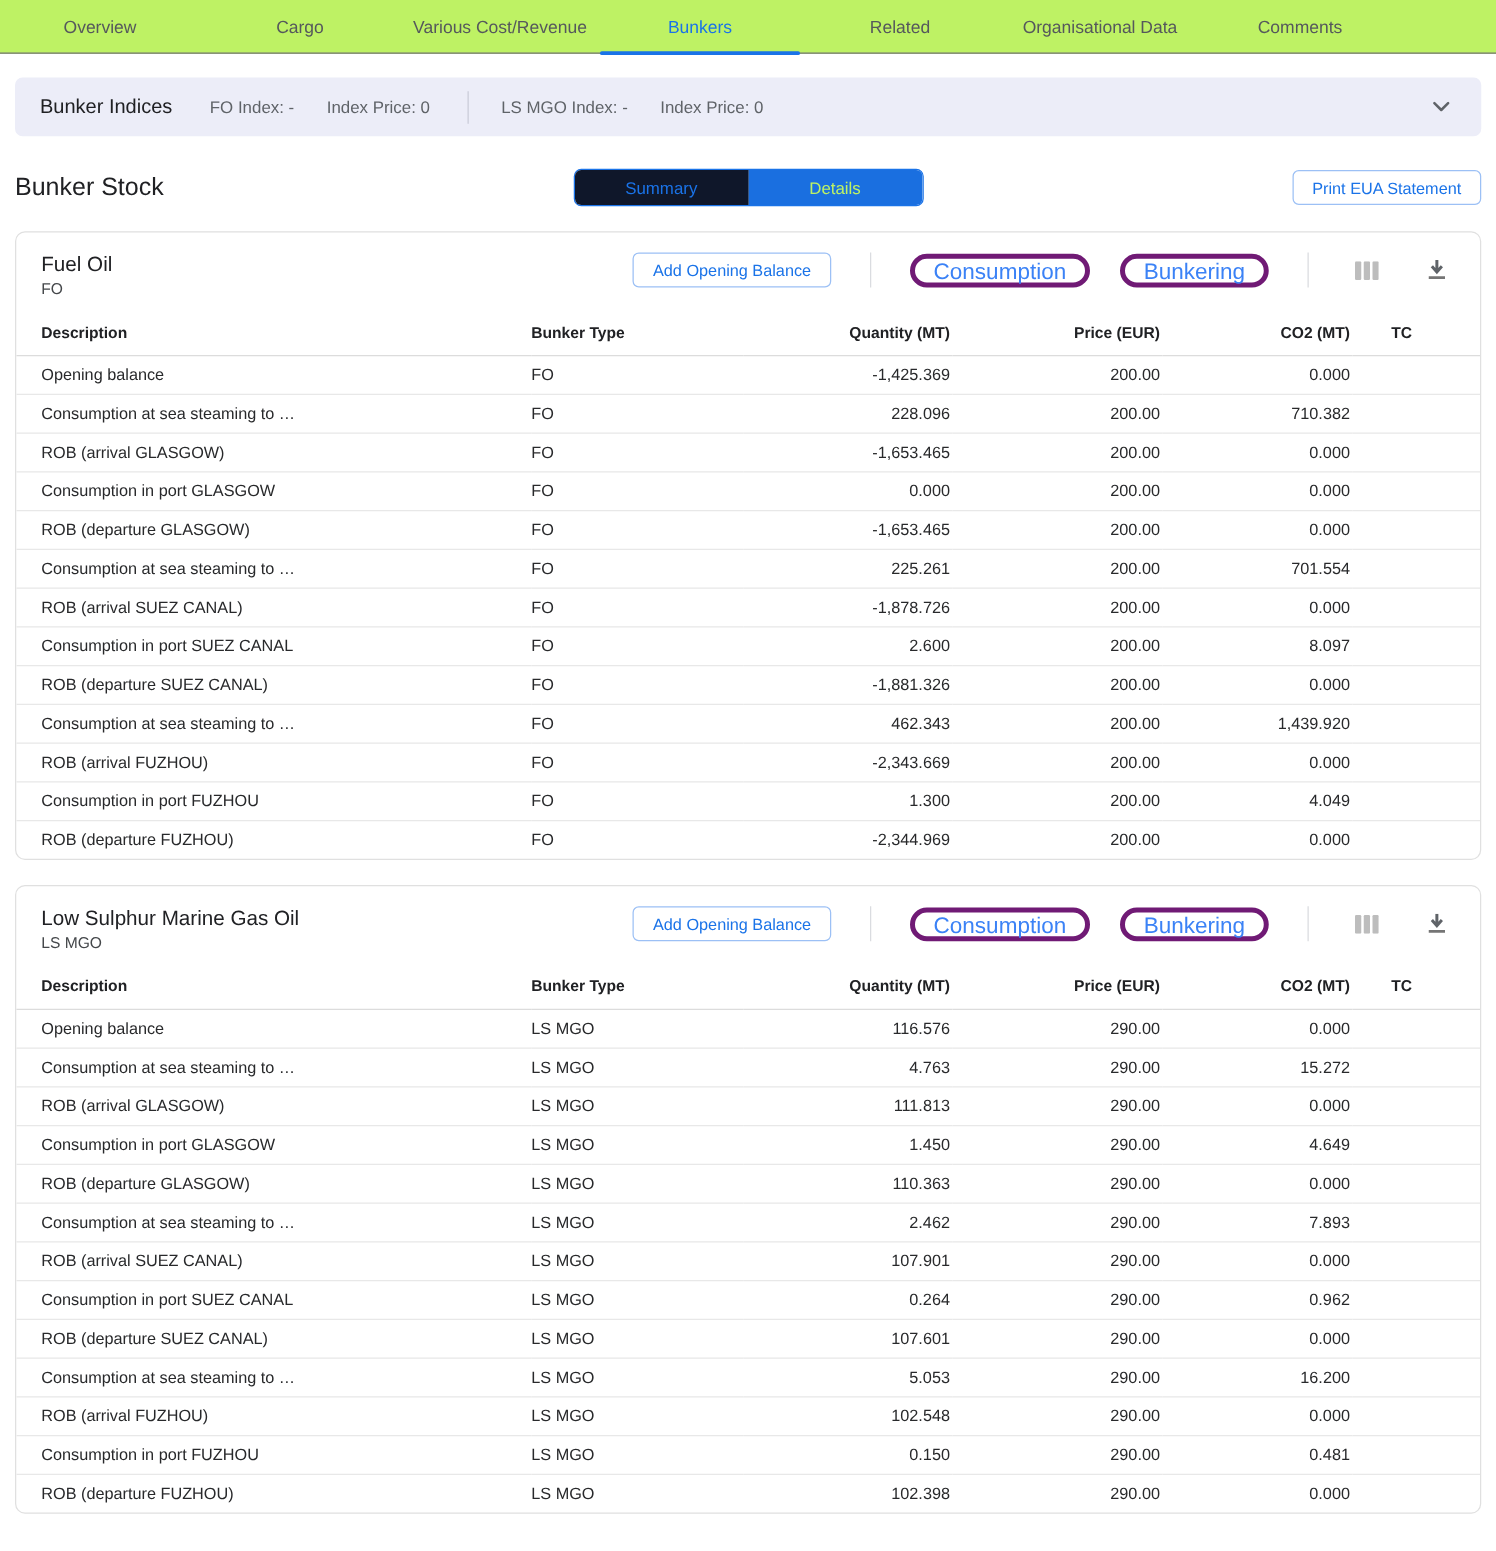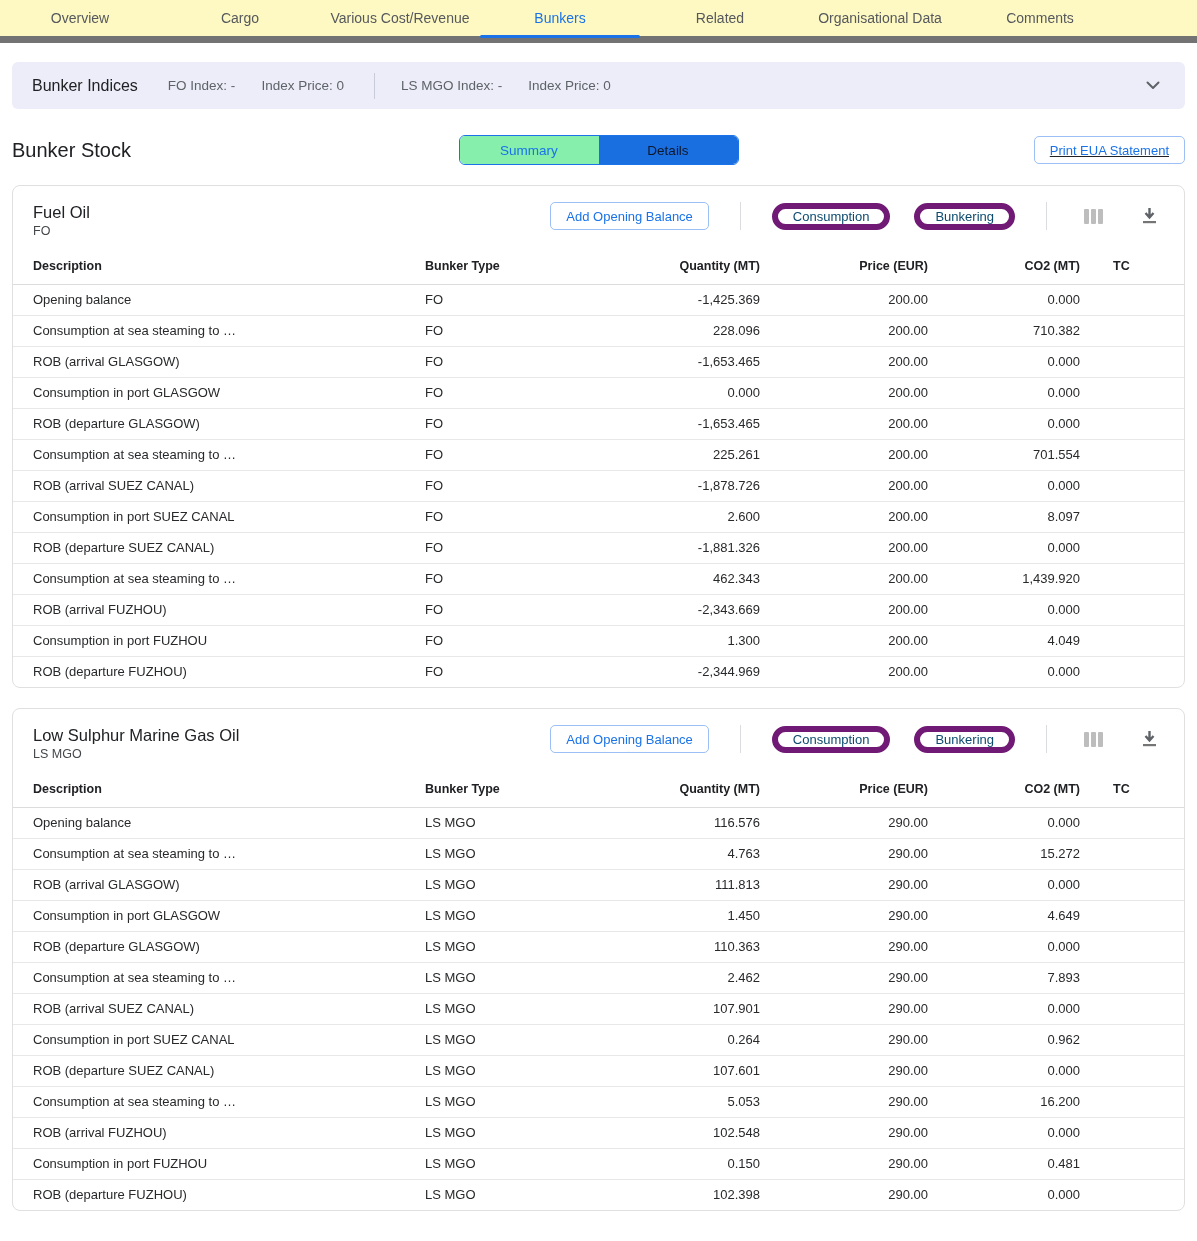--- a/index.html
+++ b/index.html
@@ -6,22 +6,22 @@
   html, body { width: 1197px; background: #ffffff; }
   body {
     font-family: "Liberation Sans", "DejaVu Sans", sans-serif;
     color: #202124;
     min-height: 1241px;
   }
 
   
   .top-nav {
     height: 43px;
-    background: #fef9c3;
-    border-bottom: 7px solid #737373;
+    background: #bef264;
+    border-bottom: 1px solid #737373;
     display: flex;
     align-items: stretch;
   }
   .tab {
     width: 160px;
     display: flex;
     align-items: center;
     justify-content: center;
     font-size: 14px;
     color: #55585c;
@@ -55,39 +55,39 @@
   .chevron-btn { width: 28px; height: 28px; display: flex; align-items: center; justify-content: center; cursor: pointer; }
 
   
   .stock-header {
     margin: 26px 12px 20px 12px;
     display: flex;
     align-items: center;
   }
   .stock-title { font-size: 20px; font-weight: 500; color: #202124; }
   .stock-left { flex: 1; }
-  .stock-right { flex: 1; display: flex; justify-content: flex-end; text-decoration: underline; }
+  .stock-right { flex: 1; display: flex; justify-content: flex-end; }
   .toggle {
     display: flex;
     border: 1px solid #1a73e8;
     border-radius: 6px;
     overflow: hidden;
     height: 30px;
   }
   .toggle-btn {
     width: 139px;
     display: flex; align-items: center; justify-content: center;
     font-size: 13.5px;
     cursor: pointer;
-    background: #86efac;
+    background: #0f172a;
     color: #1a73e8;
     border: none;
     font-family: inherit;
   }
-  .toggle-btn.selected { background: #1a6fe0; color: #0f172a; }
+  .toggle-btn.selected { background: #1a6fe0; color: #bef264; }
   .outline-btn {
     height: 28px;
     border: 1px solid #9cc0f5;
     border-radius: 5px;
     background: #ffffff;
     color: #1a73e8;
     font-size: 13px;
     padding: 0 15px;
     cursor: pointer;
     font-family: inherit;
@@ -107,25 +107,25 @@
     align-items: flex-start;
     padding: 15px 20px 9px 20px;
   }
   .card-title-block { flex: 1; }
   .card-title { font-size: 16.5px; font-weight: 500; color: #202124; line-height: 22px; }
   .card-subtitle { font-size: 12.5px; color: #44474a; line-height: 17px; }
   .card-actions { display: flex; align-items: center; gap: 16px; }
   .v-divider { width: 1px; height: 28px; background: #dadce0; margin: 0 15px; }
   .pill-btn {
     height: 27px;
-    border: 6px solid #701a75;
+    border: 4px solid #701a75;
     border-radius: 14px;
     background: #ffffff;
-    color: #0c4a6e;
-    font-size: 13px;
+    color: #3b82f6;
+    font-size: 18px;
     font-weight: 500;
     padding: 0 15px;
     cursor: pointer;
     font-family: inherit;
     white-space: nowrap;
   }
   .pill-btn + .pill-btn { margin-left: 8px; }
   .icon-btn {
     width: 30px; height: 30px;
     display: flex; align-items: center; justify-content: center;

